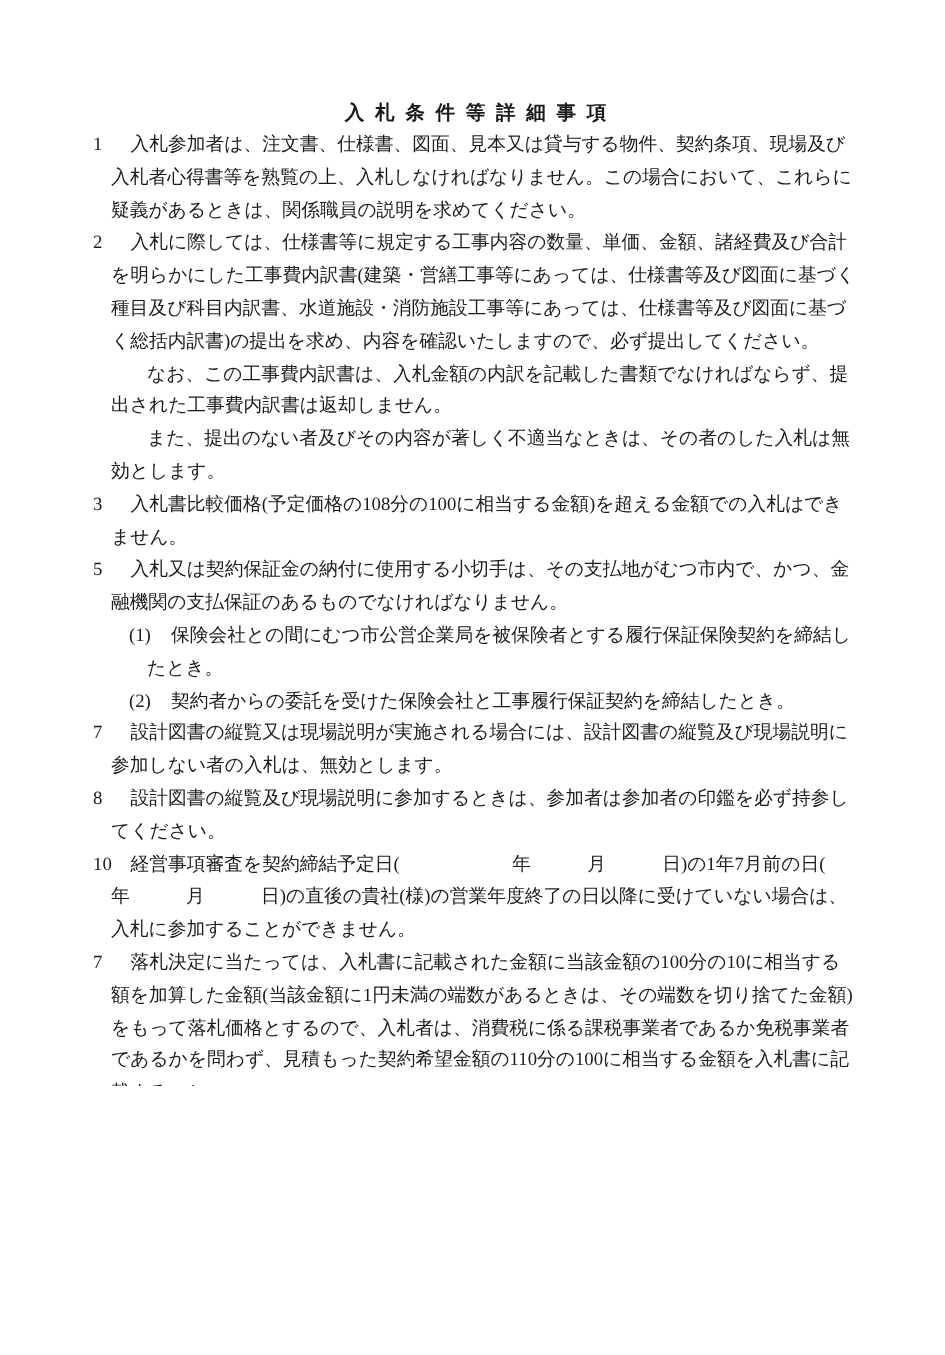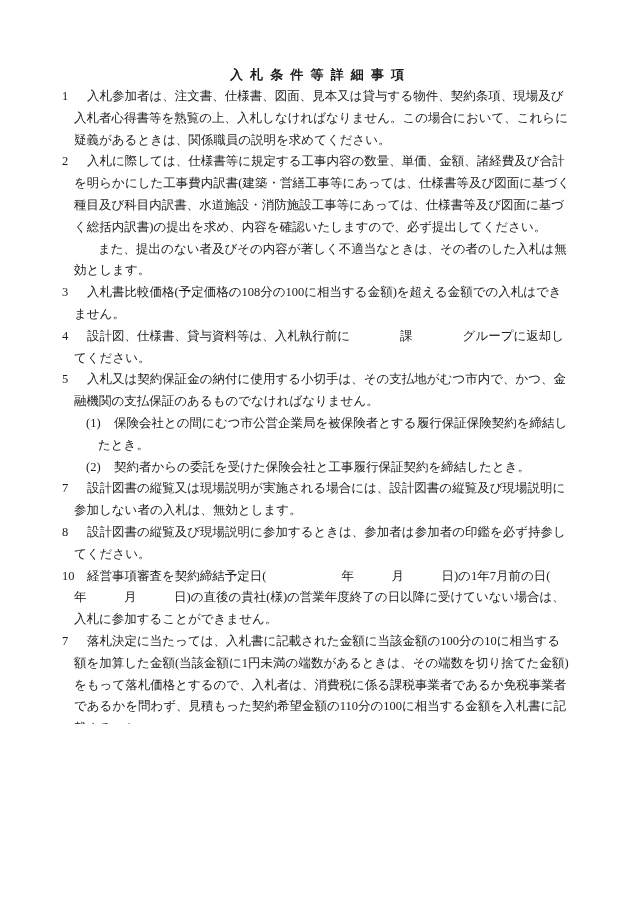--- a/index.html
+++ b/index.html
@@ -43,23 +43,23 @@
   .subnote { margin-left: 24px; padding-left: 12px; text-indent: 0; }
 </style>
 </head>
 <body>
 
 <div class="page">
   <h1 class="title">入札条件等詳細事項</h1>
   <div id="doc-body">
       <div class="block item"><span class="num">1</span><span>入札参加者は、注文書、仕様書、図面、見本又は貸与する物件、契約条項、現場及び入札者心得書等を熟覧の上、入札しなければなりません。この場合において、これらに疑義があるときは、関係職員の説明を求めてください。</span></div>
       <div class="block item"><span class="num">2</span><span>入札に際しては、仕様書等に規定する工事内容の数量、単価、金額、諸経費及び合計を明らかにした工事費内訳書(建築・営繕工事等にあっては、仕様書等及び図面に基づく種目及び科目内訳書、水道施設・消防施設工事等にあっては、仕様書等及び図面に基づく総括内訳書)の提出を求め、内容を確認いたしますので、必ず提出してください。</span></div>
+      <div class="block note"><span>なお、この工事費内訳書は、入札金額の内訳を記載した書類でなければならず、提出された工事費内訳書は返却しません。</span></div>
       <div class="block note"><span>また、提出のない者及びその内容が著しく不適当なときは、その者のした入札は無効とします。</span></div>
       <div class="block item"><span class="num">3</span><span>入札書比較価格(予定価格の108分の100に相当する金額)を超える金額での入札はできません。</span></div>
-      <div class="block item"><span class="num">4</span><span>設計図、仕様書、貸与資料等は、入札執行前に　　　　課　　　　グループに返却してください。</span></div>
       <div class="block item"><span class="num">5</span><span>入札又は契約保証金の納付に使用する小切手は、その支払地がむつ市内で、かつ、金融機関の支払保証のあるものでなければなりません。</span></div>
       <div class="block subitem"><span class="num">(1)</span><span>保険会社との間にむつ市公営企業局を被保険者とする履行保証保険契約を締結したとき。</span></div>
       <div class="block subitem"><span class="num">(2)</span><span>契約者からの委託を受けた保険会社と工事履行保証契約を締結したとき。</span></div>
       <div class="block item"><span class="num">7</span><span>設計図書の縦覧又は現場説明が実施される場合には、設計図書の縦覧及び現場説明に参加しない者の入札は、無効とします。</span></div>
       <div class="block item"><span class="num">8</span><span>設計図書の縦覧及び現場説明に参加するときは、参加者は参加者の印鑑を必ず持参してください。</span></div>
       <div class="block item"><span class="num">10</span><span>経営事項審査を契約締結予定日(　　　　　　年　　　月　　　日)の1年7月前の日(　　年　　　月　　　日)の直後の貴社(様)の営業年度終了の日以降に受けていない場合は、入札に参加することができません。</span></div>
       <div class="block item"><span class="num">7</span><span>落札決定に当たっては、入札書に記載された金額に当該金額の100分の10に相当する額を加算した金額(当該金額に1円未満の端数があるときは、その端数を切り捨てた金額)をもって落札価格とするので、入札者は、消費税に係る課税事業者であるか免税事業者であるかを問わず、見積もった契約希望金額の110分の100に相当する金額を入札書に記載すること。</span></div>
       <div class="block item"><span class="num">12</span><span>入札参加者が1人となった場合は、入札を行いません。</span></div>
     </div>
 </div>

